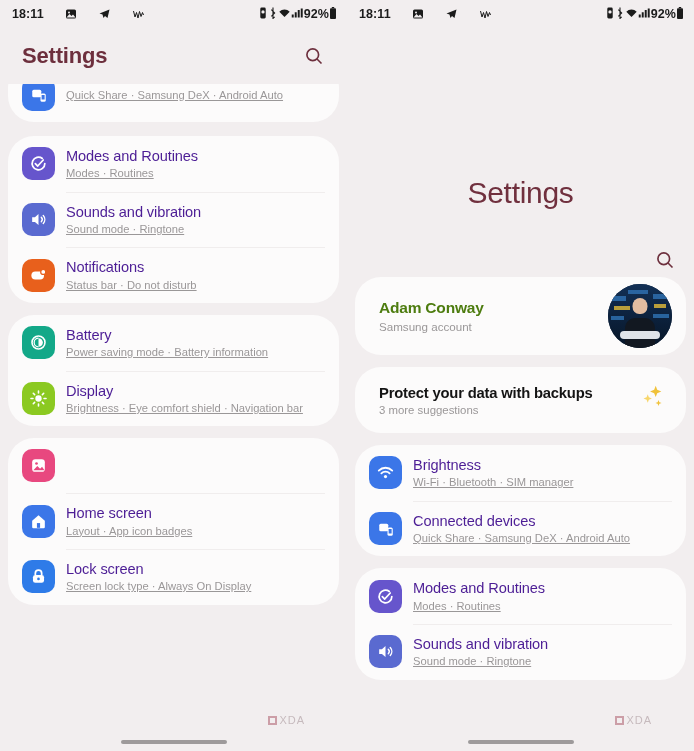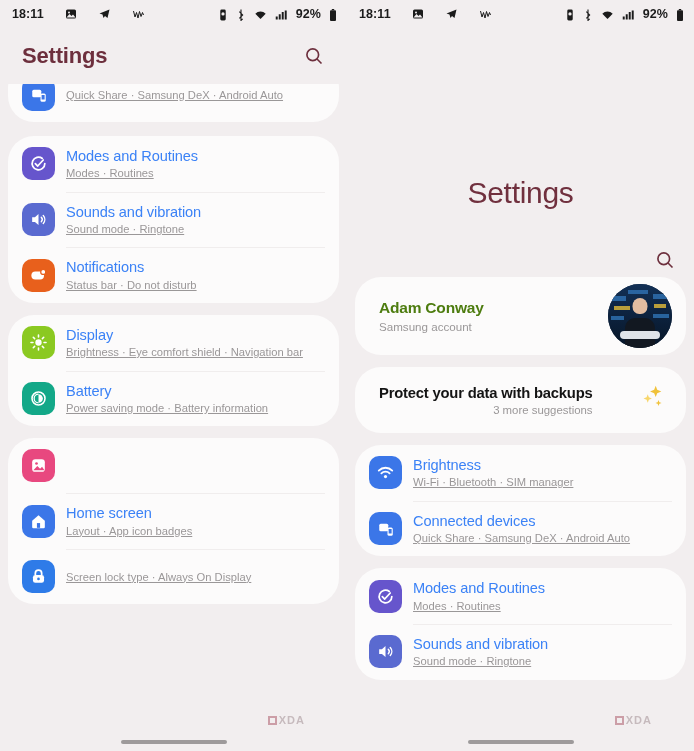--- a/index.html
+++ b/index.html
@@ -24,21 +24,21 @@
     display: flex;
     align-items: center;
     padding: 0 10px 0 12px;
     font-size: 12.5px;
     font-weight: bold;
     color: #1b1b1b;
     letter-spacing: .1px;
   }
   .sb-left { display: flex; align-items: center; gap: 21px; }
   .sb-spacer { flex: 1; }
-  .sb-right { display: flex; align-items: flex-end; gap: 8px; }
+  .sb-right { display: flex; align-items: flex-start; gap: 0; }
   .sb-right .pct { font-size: 12.5px; font-weight: bold; margin-left: 1px; }
   .sb-icon { display: inline-flex; align-items: center; }
 
   
   .hdr-compact {
     height: 56px;
     display: flex;
     align-items: center;
     justify-content: space-between;
     padding: 0 20px 0 22px;
@@ -103,21 +103,21 @@
   .ricon {
     width: 33px; height: 33px;
     border-radius: 10px;
     flex: 0 0 33px;
     display: flex; align-items: center; justify-content: center;
     margin-right: 11px;
   }
   .rtext { min-width: 0; }
   .rtitle {
     font-size: 14.6px;
-    color: #3b82f6;
+    color: #4c1d95;
     line-height: 1.25;
     letter-spacing: -.1px;
     white-space: nowrap;
   }
   .rsub {
     font-size: 11.2px;
     color: #9a9798;
     margin-top: 2px;
     line-height: 1.2;
     white-space: nowrap;
@@ -164,31 +164,30 @@
   
   .sugg-card {
     background: #fcfbfb;
     border-radius: 26px;
     margin-bottom: 12px;
     padding: 14px 20px 14px 24px;
     display: flex;
     align-items: center;
     justify-content: space-between;
     height: 66px;
-    text-align: right;
   }
   .sugg-title { font-size: 14.8px; color: #141414; font-weight: bold; letter-spacing: -.2px; }
   .sugg-sub { font-size: 11.4px; color: #9a9798; margin-top: 3px; }
 
   
   .watermark {
     position: absolute;
     right: 42px; bottom: 25px;
     font-size: 11px;
-    font-weight: bold;
+    font-weight: normal;
     letter-spacing: 1px;
     color: #b8a9ad;
     opacity: .75;
     display: flex; align-items: center; gap: 2px;
   }
   .wm-sq { width: 9px; height: 9px; border: 2px solid #c0848f; display:inline-block; }
 
   
   .navhandle {
     position: absolute;
@@ -329,20 +328,33 @@
               </svg>
           </div>
           <div class="rtext">
             <div class="rtitle">Notifications</div>
             <div class="rsub">Status bar  ·  Do not disturb</div>
           </div>
         </div>
       </div>
 
       <div class="card">
+        <div class="row">
+          <div class="ricon" style="background:#13a888;">
+            <svg width="19" height="19" viewBox="0 0 24 24">
+                <circle cx="12" cy="12" r="8.2" stroke="#fff" stroke-width="2" fill="none"></circle>
+                <path d="M12 6.5a5.5 5.5 0 010 11z" fill="#fff"></path>
+                <path d="M12 6.5a5.5 5.5 0 000 11" stroke="#fff" stroke-width="1.6" fill="none"></path>
+              </svg>
+          </div>
+          <div class="rtext">
+            <div class="rtitle">Battery</div>
+            <div class="rsub">Power saving mode  ·  Battery information</div>
+          </div>
+        </div>
         <div class="row">
           <div class="ricon" style="background:#8bc921;">
             <svg width="19" height="19" viewBox="0 0 24 24">
                 <circle cx="12" cy="12" r="4" fill="#fff"></circle>
                 <g stroke="#fff" stroke-width="2" stroke-linecap="round">
                   <line x1="12" y1="2.5" x2="12" y2="5"></line>
                   <line x1="12" y1="19" x2="12" y2="21.5"></line>
                   <line x1="2.5" y1="12" x2="5" y2="12"></line>
                   <line x1="19" y1="12" x2="21.5" y2="12"></line>
                   <line x1="5.4" y1="5.4" x2="7.1" y2="7.1"></line>
@@ -350,33 +362,20 @@
                   <line x1="18.6" y1="5.4" x2="16.9" y2="7.1"></line>
                   <line x1="7.1" y1="16.9" x2="5.4" y2="18.6"></line>
                 </g>
               </svg>
           </div>
           <div class="rtext">
             <div class="rtitle">Display</div>
             <div class="rsub">Brightness  ·  Eye comfort shield  ·  Navigation bar</div>
           </div>
         </div>
-        <div class="row">
-          <div class="ricon" style="background:#13a888;">
-            <svg width="19" height="19" viewBox="0 0 24 24">
-                <circle cx="12" cy="12" r="8.2" stroke="#fff" stroke-width="2" fill="none"></circle>
-                <path d="M12 6.5a5.5 5.5 0 010 11z" fill="#fff"></path>
-                <path d="M12 6.5a5.5 5.5 0 000 11" stroke="#fff" stroke-width="1.6" fill="none"></path>
-              </svg>
-          </div>
-          <div class="rtext">
-            <div class="rtitle">Battery</div>
-            <div class="rsub">Power saving mode  ·  Battery information</div>
-          </div>
-        </div>
       </div>
 
       <div class="card">
         <div class="row">
           <div class="ricon" style="background:#e8487f;">
             <svg width="19" height="19" viewBox="0 0 24 24">
                 <rect x="4" y="4" width="16" height="16" rx="4" fill="#fff"></rect>
                 <circle cx="9.5" cy="9.5" r="1.7" fill="#e8487f"></circle>
                 <path d="M5.5 18l5-5.5 3.5 3.5 2.5-2.5 3 4.5z" fill="#e8487f"></path>
               </svg>
@@ -396,20 +395,21 @@
         </div>
         <div class="row">
           <div class="ricon" style="background:#2e7be8;">
             <svg width="19" height="19" viewBox="0 0 24 24">
                 <path d="M8 10V8a4 4 0 018 0v2" stroke="#fff" stroke-width="2.2" fill="none"></path>
                 <rect x="5" y="10" width="14" height="10" rx="3" fill="#fff"></rect>
                 <circle cx="12" cy="15" r="1.7" fill="#2e7be8"></circle>
               </svg>
           </div>
           <div class="rtext">
+            <div class="rtitle">Lock screen</div>
             <div class="rsub">Screen lock type  ·  Always On Display</div>
           </div>
         </div>
       </div>
 
       <div class="fade-bottom"></div>
     </div>
 
     <div class="watermark">
       <span class="wm-sq"></span>

